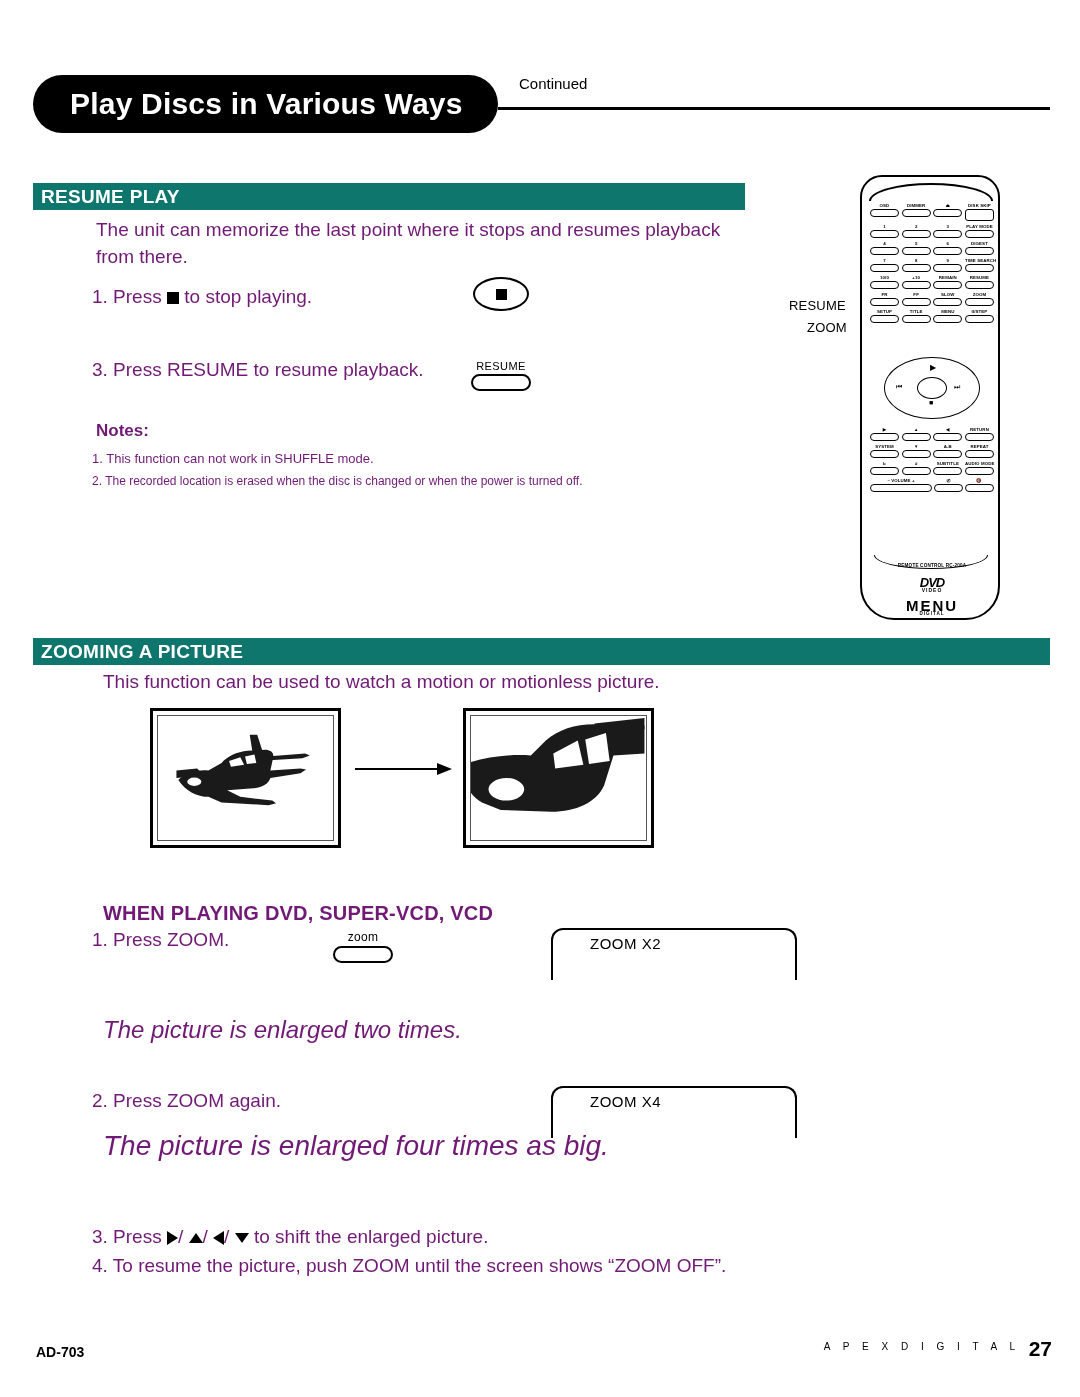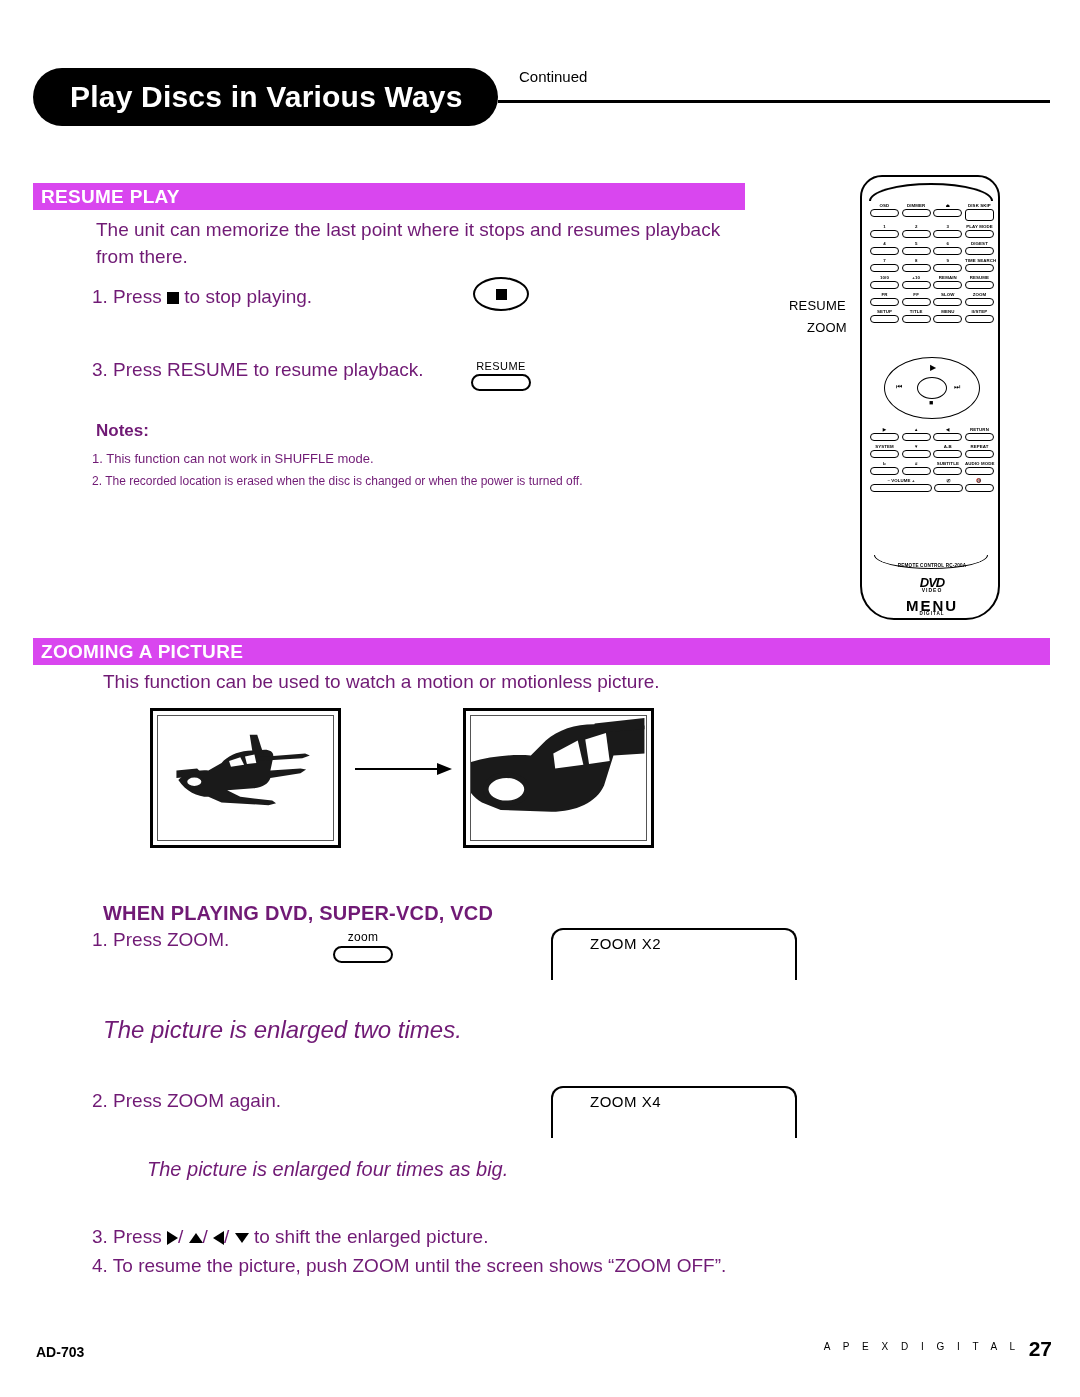--- a/index.html
+++ b/index.html
@@ -7,41 +7,41 @@
   body {
     width:1080px; height:1397px;
     background:#ffffff;
     font-family:"Liberation Sans", sans-serif;
     color:#000;
     position:relative;
     overflow:hidden;
   }
 
   
-  .header { position:absolute; left:0; top:0; width:1000px; height:150px; }
+  .header { position:absolute; left:0; top:7px; width:1000px; height:150px; }
   .title-pill {
     position:absolute; left:33px; top:68px;
     width:465px; height:58px;
     background:#000; border-radius:29px;
     display:flex; align-items:center; padding-left:37px;
   }
   .title-pill .title-text {
     color:#fff; font-size:30px; font-weight:bold; letter-spacing:.2px; white-space:nowrap;
   }
   .continued {
     position:absolute; left:519px; top:68px;
     font-size:15px; color:#000;
   }
   .header-rule {
     position:absolute; left:498px; top:100px; width:552px; height:3px; background:#000;
   }
 
   
   .section-bar {
-    position:absolute; background:#d946ef; color:#fff;
+    position:absolute; background:#0f766e; color:#fff;
     font-size:19px; font-weight:bold; letter-spacing:.3px;
     display:flex; align-items:center; padding-left:8px;
   }
   #bar-resume { left:33px; top:183px; width:712px; height:27px; }
   #bar-zoom   { left:33px; top:638px; width:1017px; height:27px; }
 
   
   .ptext { position:absolute; font-size:19px; line-height:27px; color:#701a75; }
   .bold  { font-weight:bold; }
   .ital  { font-style:italic; }
@@ -51,21 +51,21 @@
   #p-step2 { left:92px; top:356px; width:400px; }
   #notes-title { left:96px; top:417px; font-size:17px; }
   #notes-1 { left:92px; top:446px; width:680px; font-size:13px; line-height:25px; }
   #notes-2 { left:92px; top:469px; width:680px; font-size:12px; line-height:25px; }
 
   #p-zoom-intro { left:103px; top:668px; width:800px; }
   #h-when { left:103px; top:900px; font-size:20px; font-weight:bold; letter-spacing:.2px; }
   #p-z-step1 { left:92px; top:926px; }
   #p-z-cap1 { left:103px; top:1016px; font-size:24px; }
   #p-z-step2 { left:92px; top:1087px; }
-  #p-z-cap2 { left:103px; top:1156px; font-size:20px;margin-left:44px; }
+  #p-z-cap2 { left:103px; top:1132px; font-size:28px; }
   #p-z-step3 { left:92px; top:1223px; }
   #p-z-step4 { left:92px; top:1252px; }
   .sq-stop { width:12px; height:12px; background:#000; display:inline-block; vertical-align:-1px; }
   .tri { display:inline-block; vertical-align:middle; }
   .tri-r { width:0;height:0;border-left:11px solid #000;border-top:7px solid transparent;border-bottom:7px solid transparent; }
   .tri-l { width:0;height:0;border-right:11px solid #000;border-top:7px solid transparent;border-bottom:7px solid transparent; }
   .tri-u { width:0;height:0;border-bottom:10px solid #000;border-left:7px solid transparent;border-right:7px solid transparent; }
   .tri-d { width:0;height:0;border-top:10px solid #000;border-left:7px solid transparent;border-right:7px solid transparent; }
 
   

